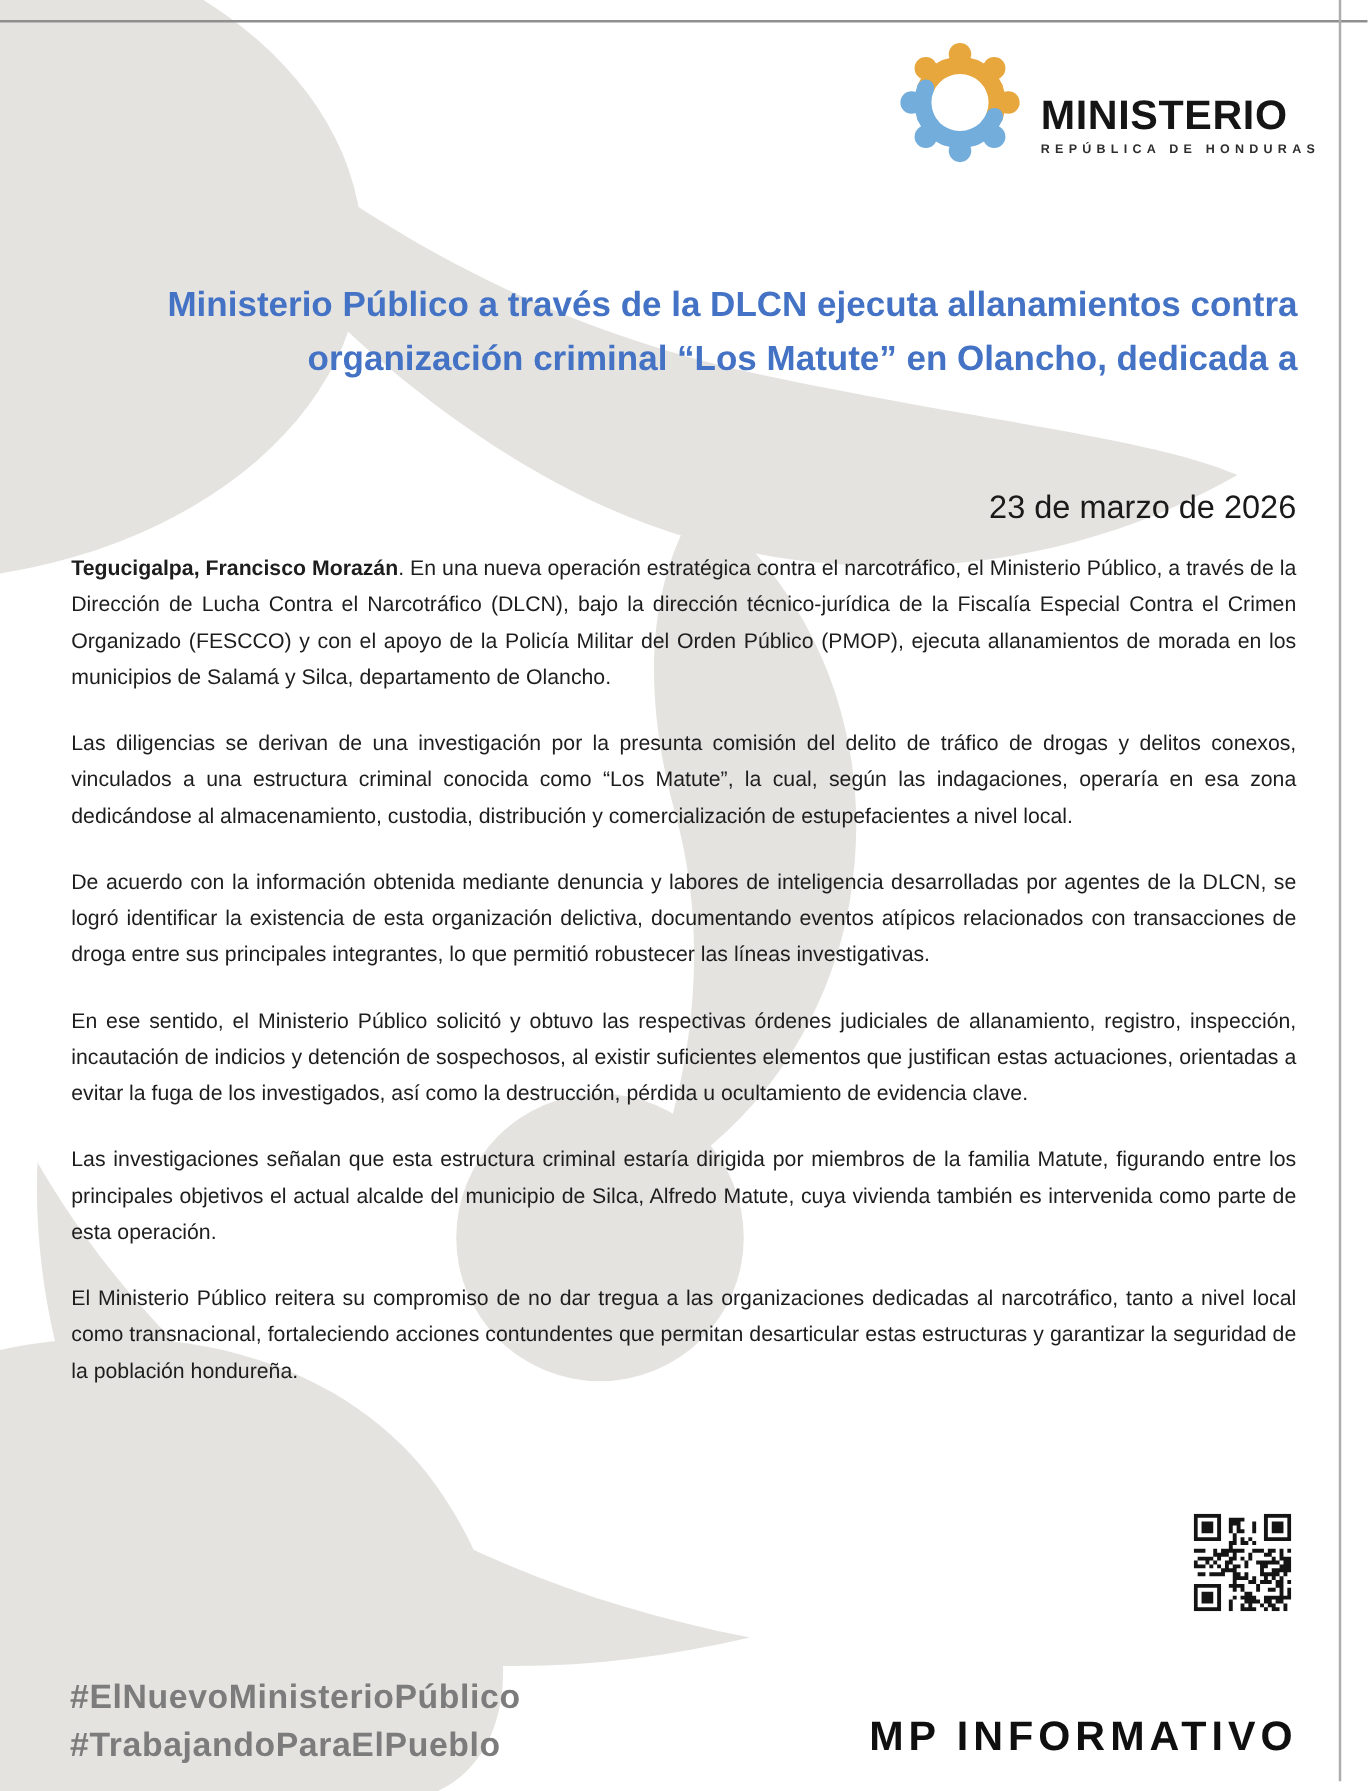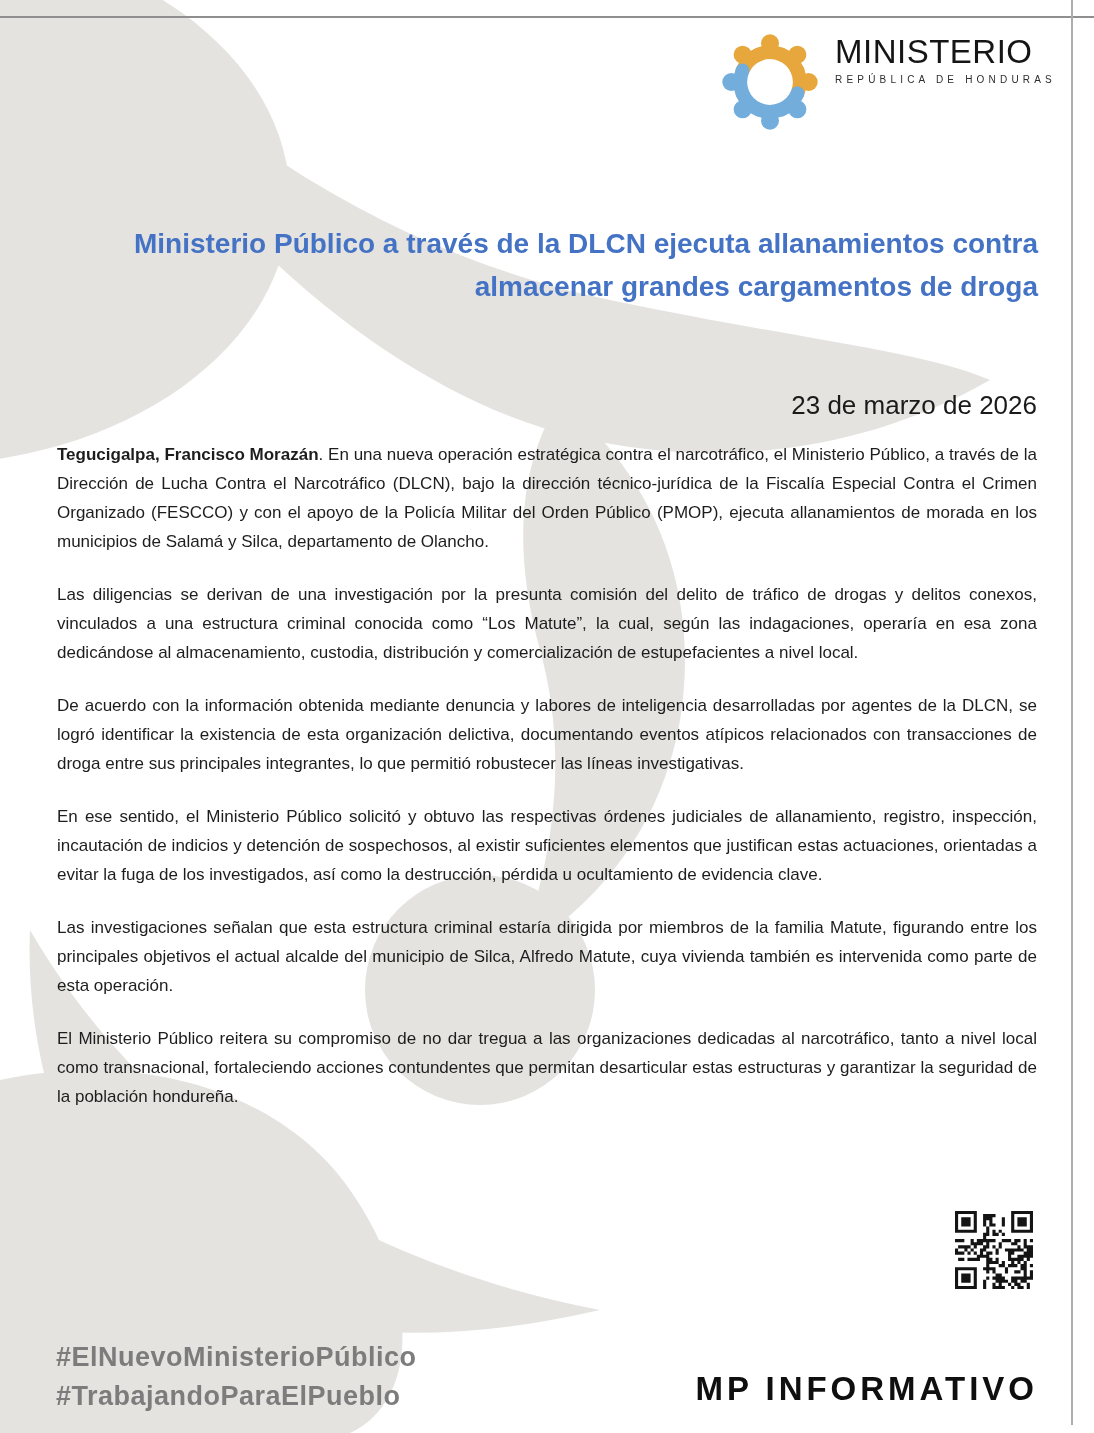--- a/index.html
+++ b/index.html
@@ -11,22 +11,22 @@
   .page{position:absolute;inset:0;}
   
   .watermark{position:absolute;inset:0;z-index:0;pointer-events:none;}
   
   .top-rule{position:absolute;left:0;top:16px;width:1094px;height:2px;background:#8f8f8f;z-index:3;}
   .right-rule{position:absolute;left:1071px;top:0;width:2px;height:1425px;background:#adadad;z-index:3;}
   
   .header{position:absolute;top:28px;right:38px;display:flex;align-items:flex-start;z-index:2;}
   .logo-mark{width:106px;height:108px;margin-right:12px;}
   .logo-text{padding-top:6px;}
-  .logo-name{font-weight:400;font-size:33px;line-height:36px;color:#151515;letter-spacing:.5px;}
-  .logo-tagline{margin-top:4px;font-size:10px;font-weight:400;letter-spacing:4.2px;color:#2d2d2d;white-space:nowrap;}
+  .logo-name{font-weight:700;font-size:33px;line-height:36px;color:#151515;letter-spacing:.5px;margin-top:40px;}
+  .logo-tagline{margin-top:4px;font-size:10px;font-weight:700;letter-spacing:4.2px;color:#2d2d2d;white-space:nowrap;}
   
   .title{position:absolute;top:222px;left:56px;width:982px;text-align:right;z-index:2;
          color:#4472C4;font-weight:700;font-size:28px;line-height:43px;}
   
   .date{position:absolute;top:390px;right:57px;z-index:2;font-weight:400;font-size:26px;color:#1a1a1a;}
   
   .article{position:absolute;top:440px;left:57px;width:980px;z-index:2;
            font-size:17px;line-height:29px;color:#1d1d1d;text-align:justify;}
   .article p{margin:0 0 24px 0;}
   .lead{font-weight:700;}
@@ -101,21 +101,21 @@
       </g>
     </svg>
     <div class="logo-text">
       <div class="logo-name">MINISTERIO</div>
       <div class="logo-tagline">REPÚBLICA DE HONDURAS</div>
     </div>
   </div>
 
   <div class="title">
     <div>Ministerio Público a través de la DLCN ejecuta allanamientos contra</div>
-    <div>almacenar grandes cargamentos de droga</div>
+    <div>organización criminal “Los Matute” en Olancho, dedicada a</div>
   </div>
 
   <div class="date">23 de marzo de 2026</div>
 
   <div class="article">
     <p><span class="lead">Tegucigalpa, Francisco Morazán</span><span>. En una nueva operación estratégica contra el narcotráfico, el Ministerio Público, a través de la Dirección de Lucha Contra el Narcotráfico (DLCN), bajo la dirección técnico-jurídica de la Fiscalía Especial Contra el Crimen Organizado (FESCCO) y con el apoyo de la Policía Militar del Orden Público (PMOP), ejecuta allanamientos de morada en los municipios de Salamá y Silca, departamento de Olancho.</span></p>
     <p>Las diligencias se derivan de una investigación por la presunta comisión del delito de tráfico de drogas y delitos conexos, vinculados a una estructura criminal conocida como “Los Matute”, la cual, según las indagaciones, operaría en esa zona dedicándose al almacenamiento, custodia, distribución y comercialización de estupefacientes a nivel local.</p>
     <p>De acuerdo con la información obtenida mediante denuncia y labores de inteligencia desarrolladas por agentes de la DLCN, se logró identificar la existencia de esta organización delictiva, documentando eventos atípicos relacionados con transacciones de droga entre sus principales integrantes, lo que permitió robustecer las líneas investigativas.</p>
     <p>En ese sentido, el Ministerio Público solicitó y obtuvo las respectivas órdenes judiciales de allanamiento, registro, inspección, incautación de indicios y detención de sospechosos, al existir suficientes elementos que justifican estas actuaciones, orientadas a evitar la fuga de los investigados, así como la destrucción, pérdida u ocultamiento de evidencia clave.</p>
     <p>Las investigaciones señalan que esta estructura criminal estaría dirigida por miembros de la familia Matute, figurando entre los principales objetivos el actual alcalde del municipio de Silca, Alfredo Matute, cuya vivienda también es intervenida como parte de esta operación.</p>

